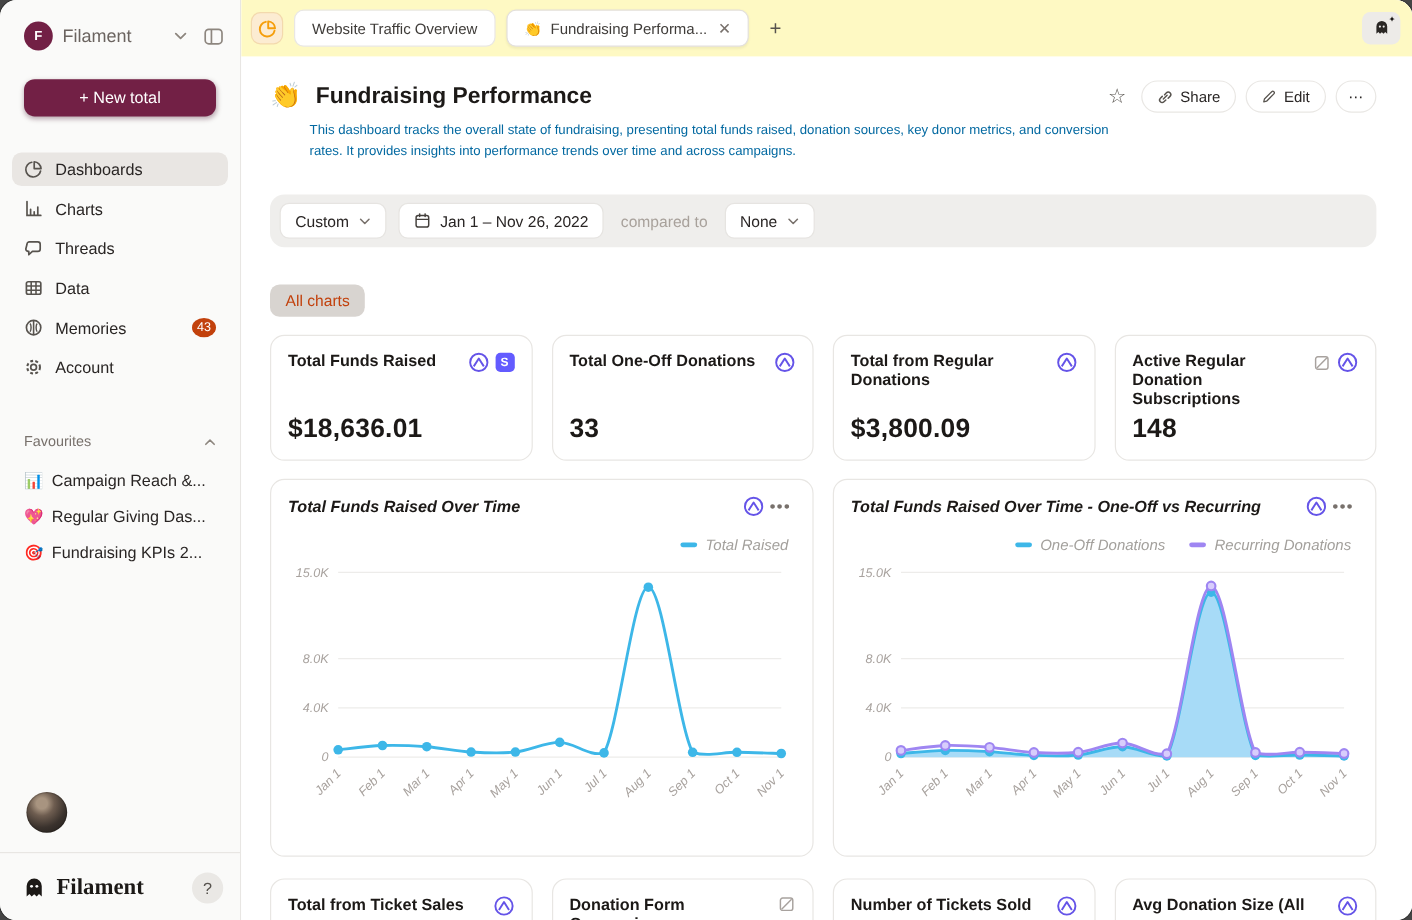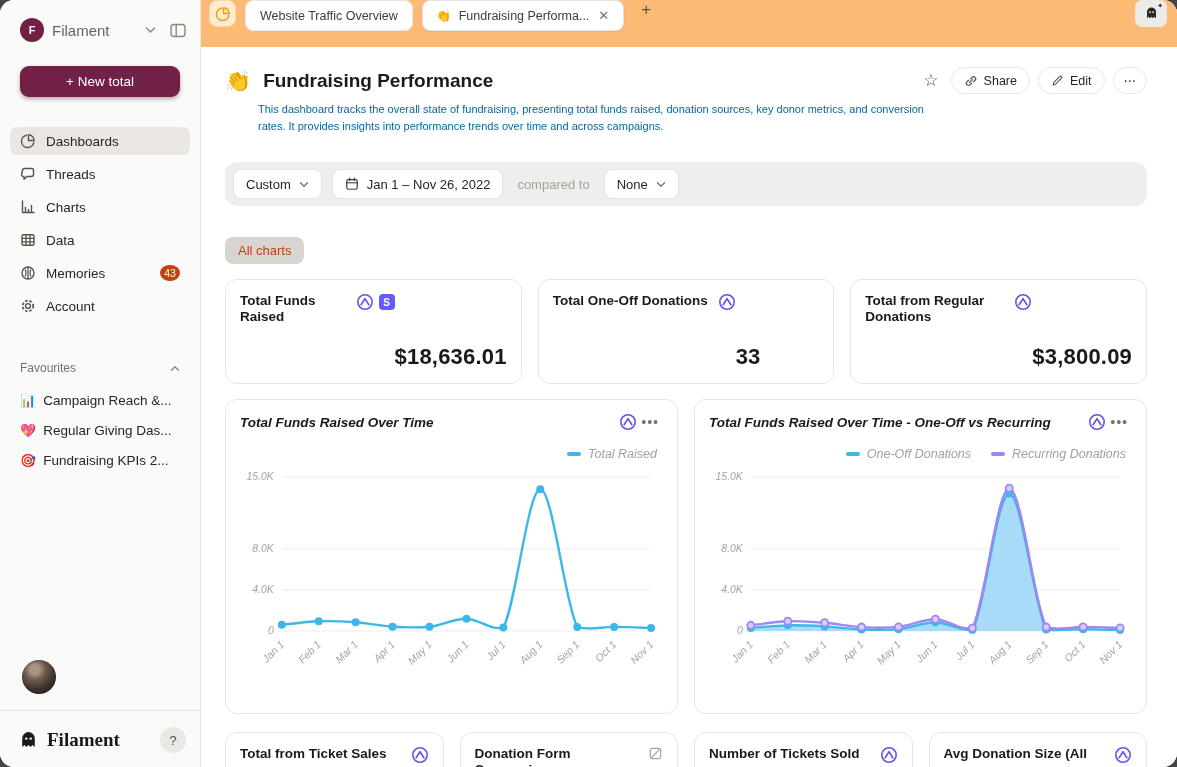--- a/index.html
+++ b/index.html
@@ -28,21 +28,21 @@
   .sb-spacer { flex:1; }
   .user-avatar { width:34px; height:34px; border-radius:50%; margin:0 0 16px 22px; cursor:pointer;
     background: radial-gradient(circle at 38% 28%, #a89480 0 14%, #6e5d50 32%, #3a322d 62%, #1d1a18 100%); box-shadow:inset 0 0 0 1px rgba(0,0,0,.15); }
   .sb-divider { height:1px; background:#e8e6e3; margin:0 0 0 0; }
   .sb-footer { display:flex; align-items:center; gap:8px; padding:16px 14px 0 18px; }
   .wordmark { font-family:"Liberation Serif", serif; font-weight:bold; font-size:19px; color:#1c1917; }
   .help-btn { margin-left:auto; width:26px; height:26px; border-radius:50%; background:#eae8e5; color:#57534e; font-size:13.5px; display:flex; align-items:center; justify-content:center; cursor:pointer; }
 
   
   .main { flex:1; display:flex; flex-direction:column; height:100%; overflow:hidden; background:#fff; }
-  .tabbar { height:47px; min-height:47px; background:#fdba74; display:flex; padding:0 10px 0 8px; gap:9px; }
+  .tabbar { height:47px; min-height:47px; background:#fef9c3; display:flex; align-items:center; padding:0 10px 0 8px; gap:9px; }
   .home-btn { width:27px; height:27px; border-radius:8px; background:#fcecd2; border:1px solid #f3d9ad; display:flex; align-items:center; justify-content:center; cursor:pointer; }
   .tab { height:31px; background:#fff; border:1px solid #e9e7e4; border-radius:8px; display:flex; align-items:center; gap:7px; padding:0 14px; font-size:12.5px; color:#3f3c39; cursor:pointer; white-space:nowrap; }
   .tab.active { border-color:#e3e0dd; box-shadow:0 1px 2px rgba(0,0,0,.05); }
   .tab .close { color:#78716c; font-size:13px; padding-left:2px; cursor:pointer; }
   .newtab { font-size:17px; color:#57534e; padding:0 8px; cursor:pointer; }
   .tb-spacer { flex:1; }
   .assistant-btn { width:32px; height:27px; border-radius:7px; background:#edebe8; display:flex; align-items:center; justify-content:center; cursor:pointer; position:relative; }
   .assistant-btn .spark { position:absolute; top:2px; right:4px; font-size:7px; color:#1c1917; }
 
   .content { flex:1; overflow:hidden; padding:20px 30px 0 24px; }
@@ -55,21 +55,21 @@
   .desc { margin:7px 0 0 33px; width:680px; font-size:11px; line-height:1.55; color:#0369a1; }
 
   .filter-strip { margin-top:27px; background:#efeeec; border-radius:12px; height:44px; display:flex; align-items:center; gap:10px; padding:4px 8px; }
   .filter-pill { height:30px; background:#fff; border:1px solid #e6e4e1; border-radius:8px; display:flex; align-items:center; gap:8px; padding:0 12px; font-size:13px; color:#292524; cursor:pointer; }
   .compared { font-size:13px; color:#a8a19b; padding:0 4px; }
 
   .chip { margin-top:31px; display:inline-flex; align-items:center; height:27px; padding:0 13px; background:#d8d4d0; border-radius:8px; font-size:13px; color:#c2410c; cursor:pointer; }
 
   .kpi-row, .bottom-row { display:flex; gap:16px; margin-top:15px; }
   .card { background:#fff; border:1px solid #e8e6e3; border-radius:12px; }
-  .kpi-card { flex:1; height:105px; padding:13px 14px; display:flex; flex-direction:row; }
+  .kpi-card { flex:1; height:105px; padding:13px 14px; display:flex; flex-direction:column; }
   .kpi-top { display:flex; align-items:flex-start; gap:6px; }
   .kpi-title { font-size:13.5px; font-weight:bold; color:#1c1917; line-height:1.2; flex:1; padding-right:4px; }
   .kpi-icons { display:flex; align-items:center; gap:5px; }
   .kpi-value { margin-top:auto; font-size:22px; font-weight:bold; color:#1c1917; letter-spacing:.2px; }
   .stripe-badge { width:16px; height:16px; border-radius:4px; background:#635bff; color:#fff; font-size:10px; font-weight:bold; display:flex; align-items:center; justify-content:center; }
 
   .charts-row { display:flex; gap:16px; margin-top:15px; }
   .chart-card { flex:1; height:315px; padding:13px 14px 8px 14px; display:flex; flex-direction:column;font-style:italic; }
   .chart-head { display:flex; align-items:center; }
   .chart-title { font-size:13.5px; font-weight:bold; color:#1c1917; flex:1; padding-right:6px; }
@@ -118,35 +118,35 @@
           <svg class="ic" width="16" height="16" viewBox="0 0 16 16">
               <path d="M13.8 9.5A6.2 6.2 0 1 1 6.5 2.2" fill="none" stroke="currentColor" stroke-width="1.4" stroke-linecap="round"></path>
               <path d="M8.5 1.8a6.2 6.2 0 0 1 5.7 5.7H8.5z" fill="none" stroke="currentColor" stroke-width="1.4" stroke-linejoin="round"></path>
             </svg>
         </span>
         <span class="nav-label">Dashboards</span>
       </div>
       <div class="nav-item">
         <span class="nav-icon">
           <svg class="ic" width="16" height="16" viewBox="0 0 16 16">
-              <path d="M2.5 4.5A2 2 0 0 1 4.5 2.5h7a2 2 0 0 1 2 2v4a2 2 0 0 1-2 2H7l-3 2.8v-2.8h-.5a2 2 0 0 1-2-2z" fill="none" stroke="currentColor" stroke-width="1.4" stroke-linejoin="round"></path>
-            </svg>
-        </span>
-        <span class="nav-label">Threads</span>
-      </div>
-      <div class="nav-item">
-        <span class="nav-icon">
-          <svg class="ic" width="16" height="16" viewBox="0 0 16 16">
               <path d="M2.5 2v11.5H14" fill="none" stroke="currentColor" stroke-width="1.4" stroke-linecap="round"></path>
               <line x1="5.5" y1="13" x2="5.5" y2="8.5" stroke="currentColor" stroke-width="1.4" stroke-linecap="round"></line>
               <line x1="8.5" y1="13" x2="8.5" y2="10.5" stroke="currentColor" stroke-width="1.4" stroke-linecap="round"></line>
               <line x1="11.5" y1="13" x2="11.5" y2="6.5" stroke="currentColor" stroke-width="1.4" stroke-linecap="round"></line>
             </svg>
         </span>
         <span class="nav-label">Charts</span>
+      </div>
+      <div class="nav-item">
+        <span class="nav-icon">
+          <svg class="ic" width="16" height="16" viewBox="0 0 16 16">
+              <path d="M2.5 4.5A2 2 0 0 1 4.5 2.5h7a2 2 0 0 1 2 2v4a2 2 0 0 1-2 2H7l-3 2.8v-2.8h-.5a2 2 0 0 1-2-2z" fill="none" stroke="currentColor" stroke-width="1.4" stroke-linejoin="round"></path>
+            </svg>
+        </span>
+        <span class="nav-label">Threads</span>
       </div>
       <div class="nav-item">
         <span class="nav-icon">
           <svg class="ic" width="16" height="16" viewBox="0 0 16 16">
               <rect x="2" y="2.8" width="12" height="10.4" rx="1.5" fill="none" stroke="currentColor" stroke-width="1.4"></rect>
               <line x1="2" y1="6.3" x2="14" y2="6.3" stroke="currentColor" stroke-width="1.3"></line>
               <line x1="2" y1="9.8" x2="14" y2="9.8" stroke="currentColor" stroke-width="1.3"></line>
               <line x1="6" y1="2.8" x2="6" y2="13.2" stroke="currentColor" stroke-width="1.3"></line>
               <line x1="10" y1="2.8" x2="10" y2="13.2" stroke="currentColor" stroke-width="1.3"></line>
             </svg>
@@ -328,20 +328,36 @@
           <div class="kpi-top">
             <span class="kpi-title">Total from Regular Donations</span>
             <span class="kpi-icons">
               <svg class="ic" width="18" height="18" viewBox="0 0 18 18">
                   <circle cx="9" cy="9" r="7.2" fill="none" stroke="#6554e8" stroke-width="1.6"></circle>
                   <path d="M4.8 12.3L9 5.7l4.2 6.6" fill="none" stroke="#6554e8" stroke-width="1.6" stroke-linejoin="round"></path>
                 </svg>
             </span>
           </div>
           <div class="kpi-value">$3,800.09</div>
+        </div>
+        <div class="card kpi-card">
+          <div class="kpi-top">
+            <span class="kpi-title">Active Regular Donation Subscriptions</span>
+            <span class="kpi-icons">
+              <svg class="ic" width="15" height="15" viewBox="0 0 16 16">
+                  <rect x="2.5" y="2.5" width="11" height="11" rx="2" fill="none" stroke="#a8a29e" stroke-width="1.3"></rect>
+                  <line x1="3.6" y1="12.4" x2="12.4" y2="3.6" stroke="#a8a29e" stroke-width="1.3"></line>
+                </svg>
+              <svg class="ic" width="18" height="18" viewBox="0 0 18 18">
+                  <circle cx="9" cy="9" r="7.2" fill="none" stroke="#6554e8" stroke-width="1.6"></circle>
+                  <path d="M4.8 12.3L9 5.7l4.2 6.6" fill="none" stroke="#6554e8" stroke-width="1.6" stroke-linejoin="round"></path>
+                </svg>
+            </span>
+          </div>
+          <div class="kpi-value">148</div>
         </div>
       </div>
 
       <div class="charts-row">
         <div class="card chart-card">
           <div class="chart-head">
             <span class="chart-title">Total Funds Raised Over Time</span>
             <svg class="ic" width="18" height="18" viewBox="0 0 18 18">
                 <circle cx="9" cy="9" r="7.2" fill="none" stroke="#6554e8" stroke-width="1.6"></circle>
                 <path d="M4.8 12.3L9 5.7l4.2 6.6" fill="none" stroke="#6554e8" stroke-width="1.6" stroke-linejoin="round"></path>

